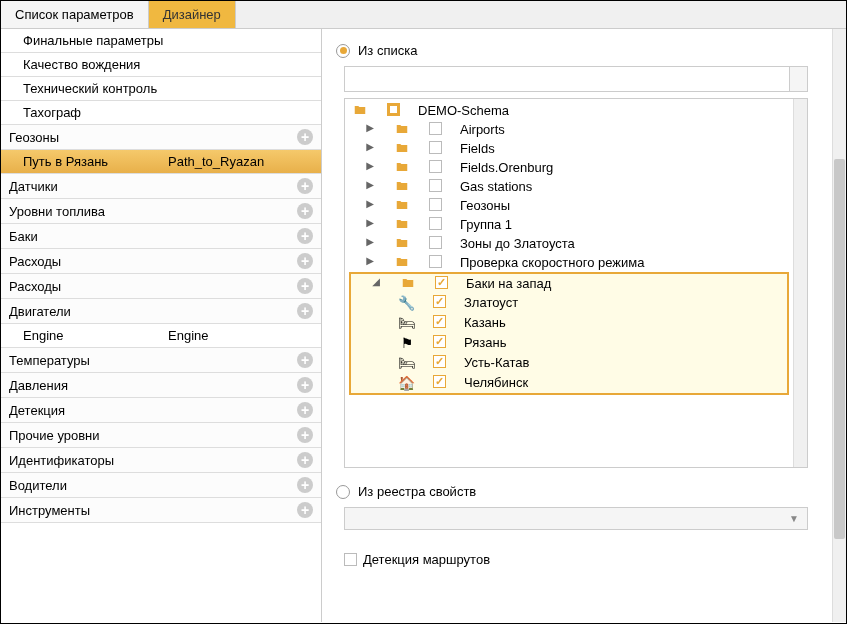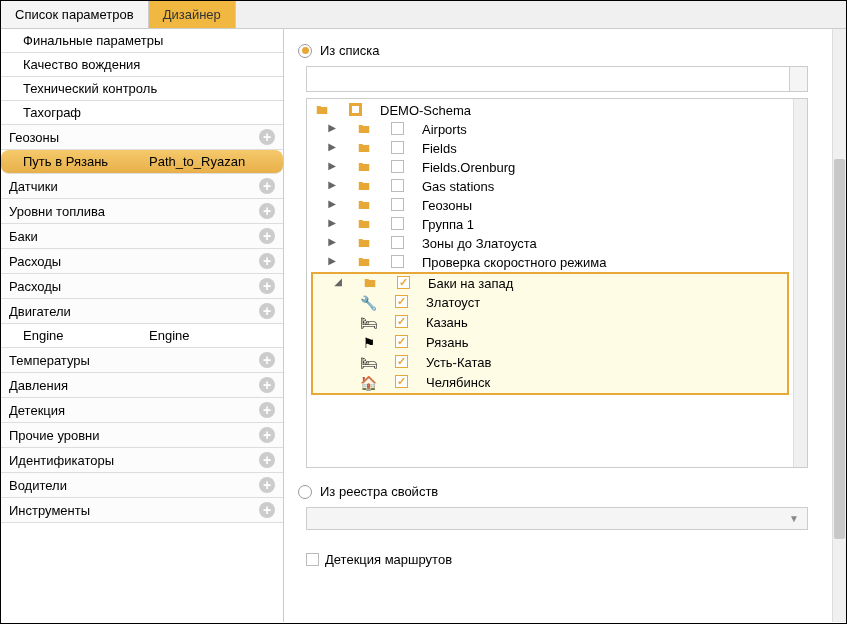--- a/index.html
+++ b/index.html
@@ -1,25 +1,25 @@
 <!DOCTYPE html>
 <html><head>
 <meta charset="utf-8">
 <style>
 * { box-sizing: border-box; margin: 0; padding: 0; font-family: Arial, sans-serif; font-size: 13px; }
 body { background: #fff; width: 847px; height: 624px; overflow: hidden; border: 1px solid #000; position: relative; }
 .tabs { display: flex; background: #f0f0f0; border-bottom: 1px solid #ccc; }
 .tab { padding: 6px 14px; border-right: 1px solid #ccc; cursor: pointer; background: #f5f5f5; }
 .tab.active { background: #f0b840; color: #333; font-weight: normal; }
 .main { display: flex; height: calc(100% - 29px); }
-.left { width: 283px; border-right: 1px solid #ccc; overflow-y: auto; position: relative; }
+.left { width: 321px; border-right: 1px solid #ccc; overflow-y: auto; position: relative; }
 .cat { display: flex; justify-content: space-between; align-items: center; padding: 4px 8px; border-bottom: 1px solid #ddd; cursor: pointer; background: #fcfcfc; }
 .plus-icon { width: 16px; height: 16px; border-radius: 50%; background: #ccc; color: #fff; display: flex; align-items: center; justify-content: center; font-size: 14px; font-weight: bold; line-height: 1; }
 .sub { padding: 4px 8px 4px 22px; border-bottom: 1px solid #ddd; cursor: pointer; display: flex; background: #fff; }
-.sub.selected { background: linear-gradient(#f5c96b, #e8b04a); border-radius: 8px; }
+.sub.selected { background: linear-gradient(#f5c96b, #e8b04a); }
 .sub-col1 { flex: 1; }
 .sub-col2 { flex: 1; }
 
 .right { flex: 1; display: flex; }
 .right-inner { flex: 1; padding: 14px 12px 10px 10px; overflow-y: auto; position: relative; }
 .rs { width: 14px; background: #f0f0f0; border-left: 1px solid #ddd; position: relative; }
 .rs-thumb { position: absolute; right: 1px; left: 1px; top: 130px; height: 380px; background: #c8c8c8; border-radius: 2px; }
 
 .radio-row { display: flex; align-items: center; margin-bottom: 8px; margin-left: 4px; }
 .radio { width: 14px; height: 14px; border-radius: 50%; border: 1px solid #999; margin-right: 8px; display: flex; align-items: center; justify-content: center; }

